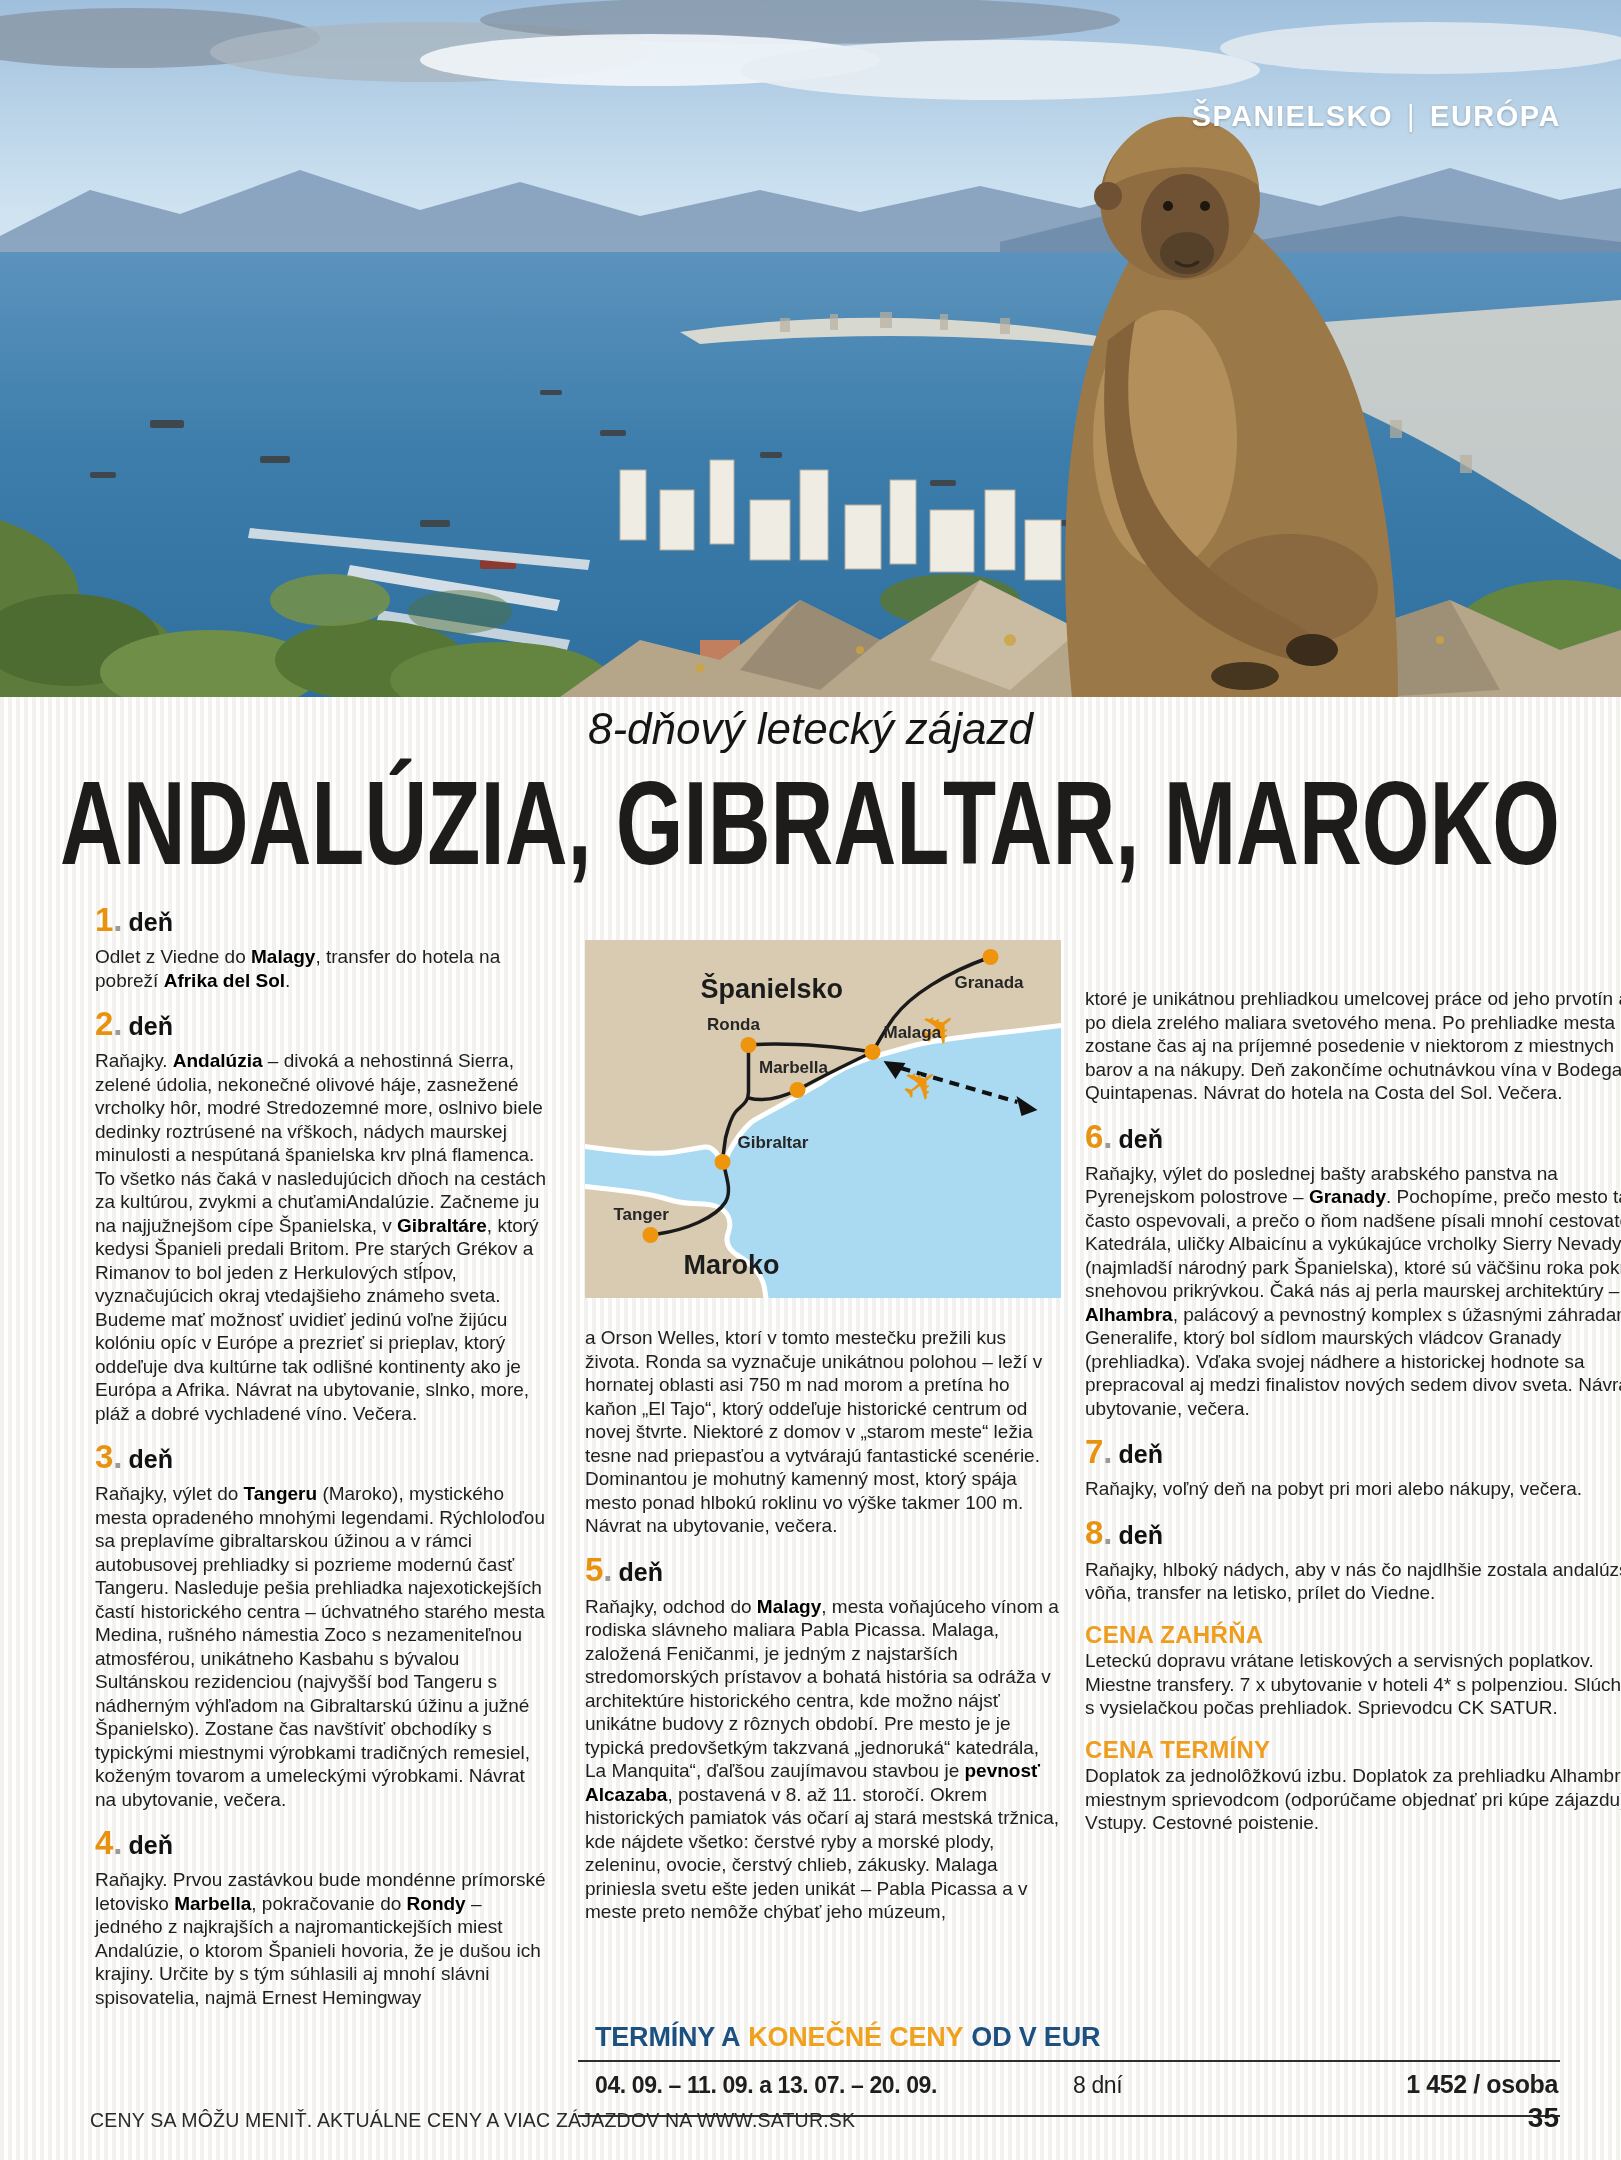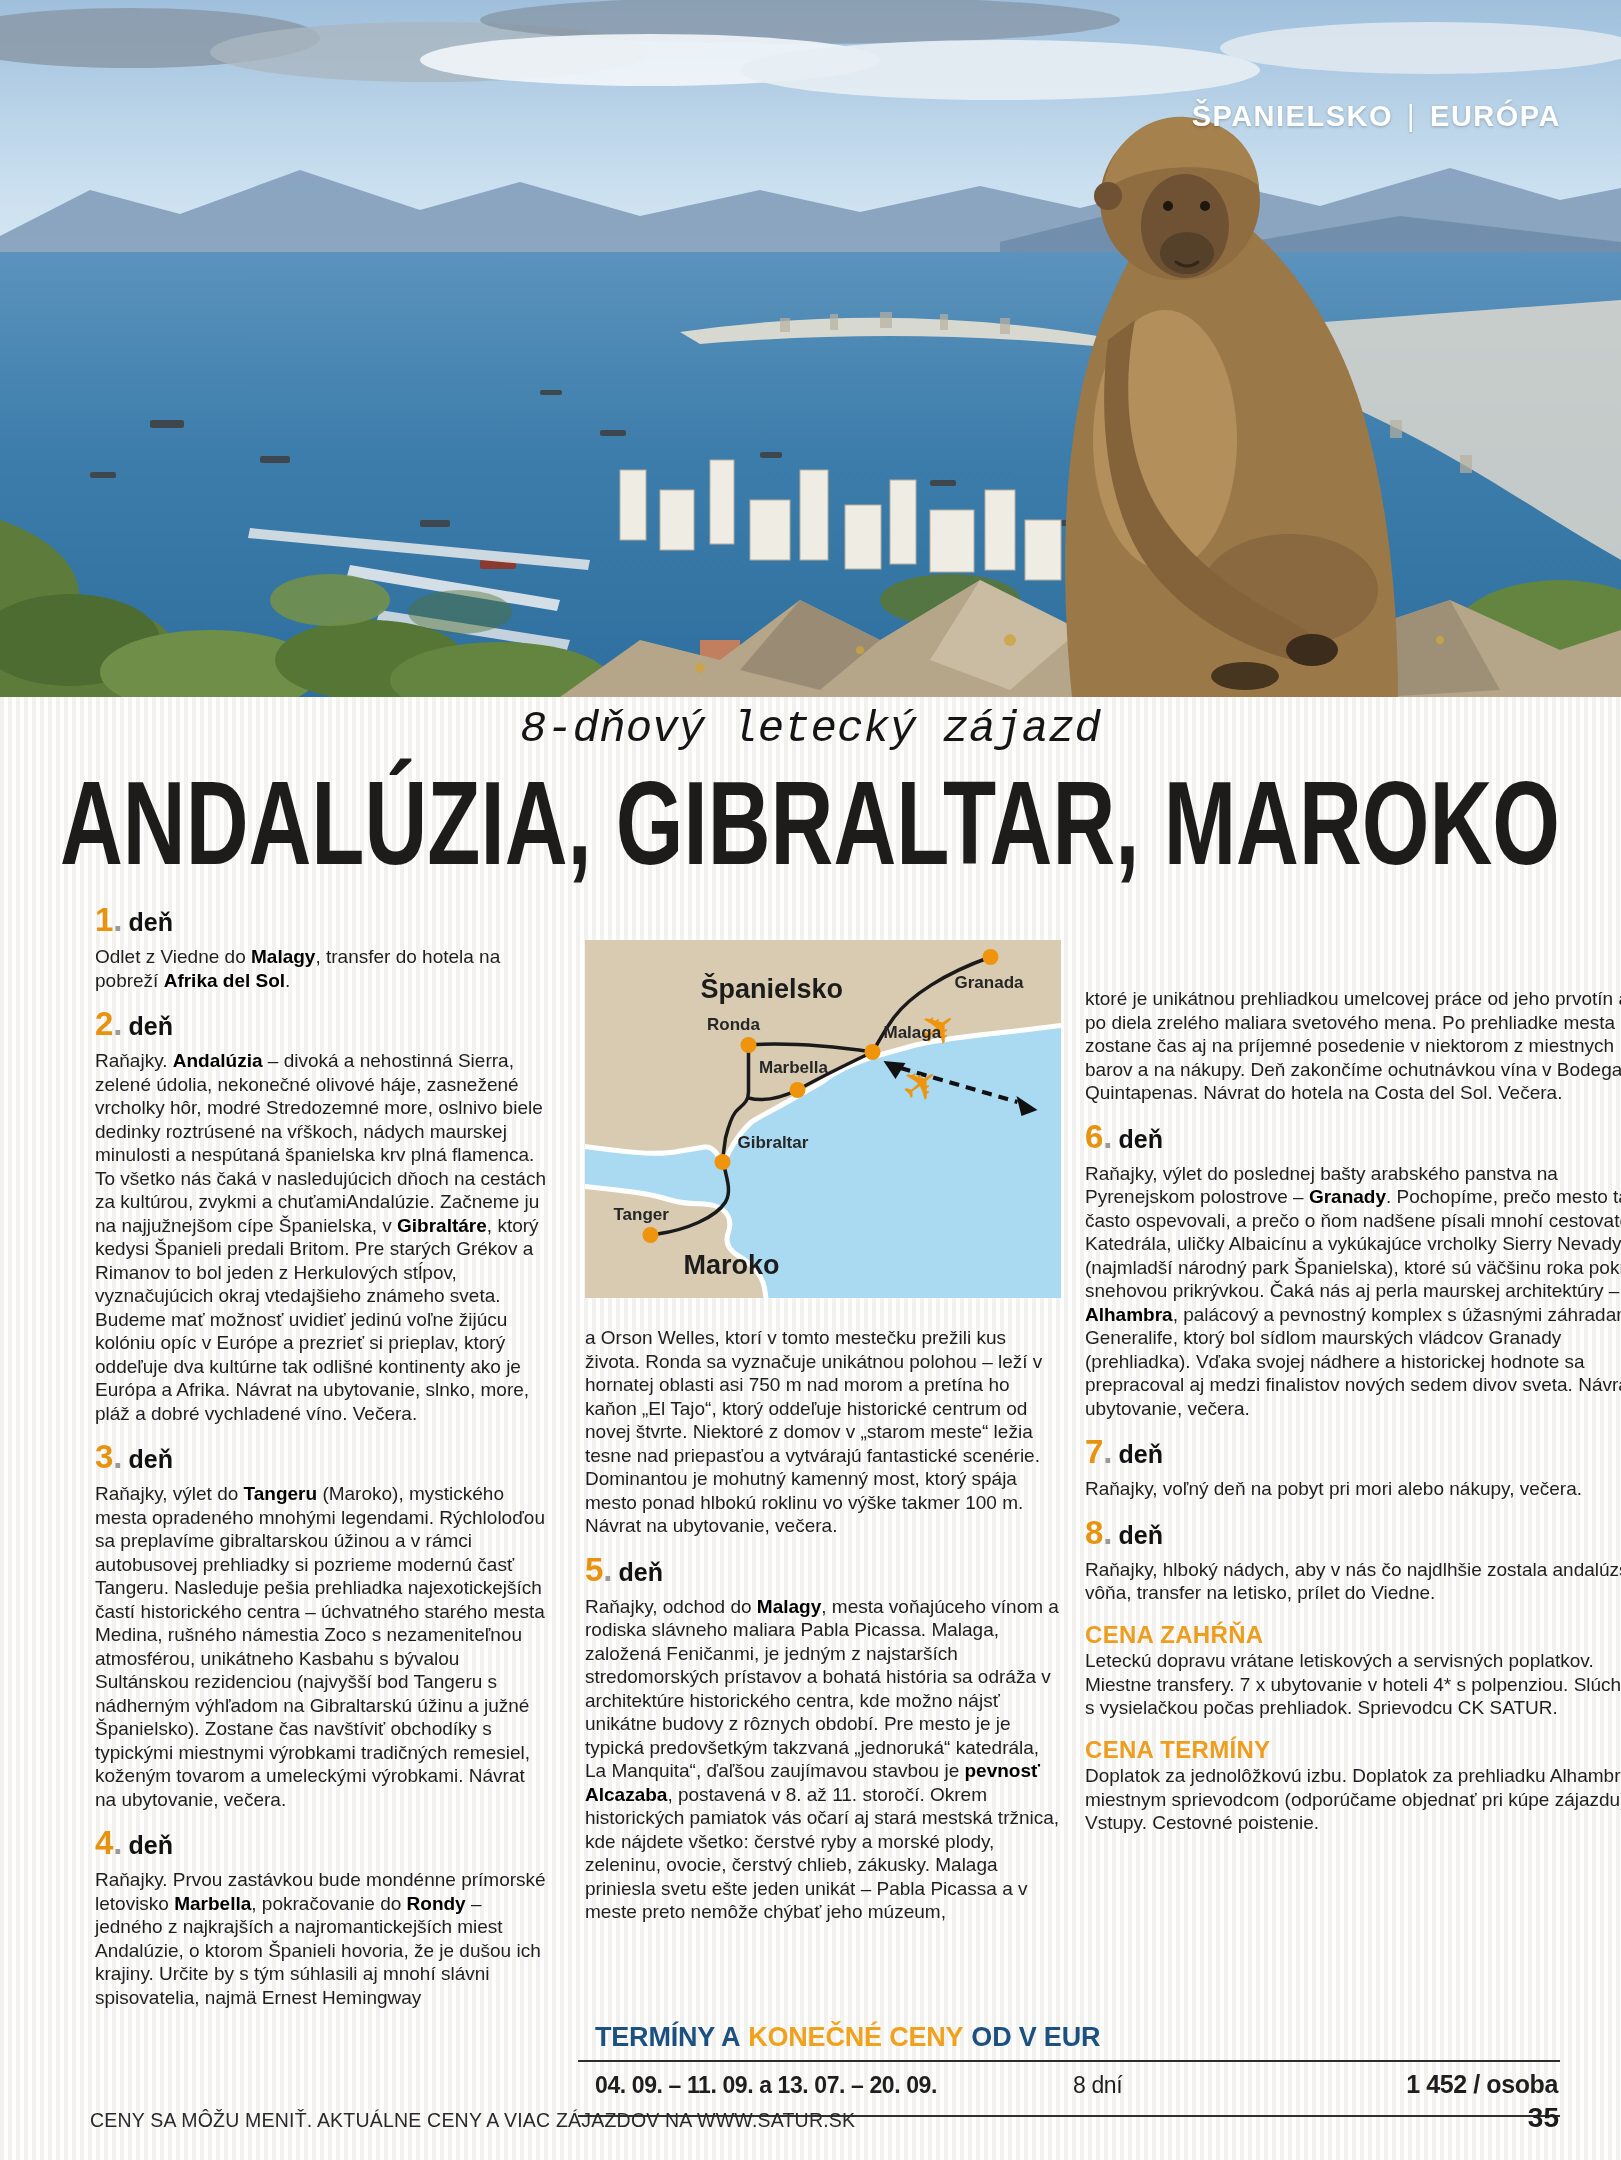--- a/index.html
+++ b/index.html
@@ -12,21 +12,21 @@
   .hero{position:absolute;top:0;left:0;width:1621px;height:697px;}
   .region-label{
     position:absolute;top:100px;right:60px;display:flex;gap:14px;align-items:center;
     color:#ffffff;font-weight:bold;font-size:29px;letter-spacing:1.5px;white-space:nowrap;
     text-shadow:0 1px 3px rgba(0,0,0,.25);
   }
   .region-label .sep{font-weight:normal;opacity:.95;}
   
   .subtitle{
     position:absolute;top:704px;left:0;width:1621px;text-align:center;
-    font-family:Liberation Mono, monospace;font-style:italic;font-size:44px;color:#151515;
+    font-family:Liberation Sans, sans-serif;font-style:italic;font-size:44px;color:#151515;
   }
   .title-svg{position:absolute;top:752px;left:0;}
   
   .col{position:absolute;font-size:19px;line-height:23.5px;}
   .col1{left:95px;top:903px;width:455px;}
   .col2{left:585px;top:940px;width:476px;}
   .col3{left:1085px;top:987px;width:578px;}
   .col2 .blocks{margin-top:28px;}
   .blocks > :first-child{margin-top:0 !important;}
   .body-text{margin:0;color:#1e1e1e;}

